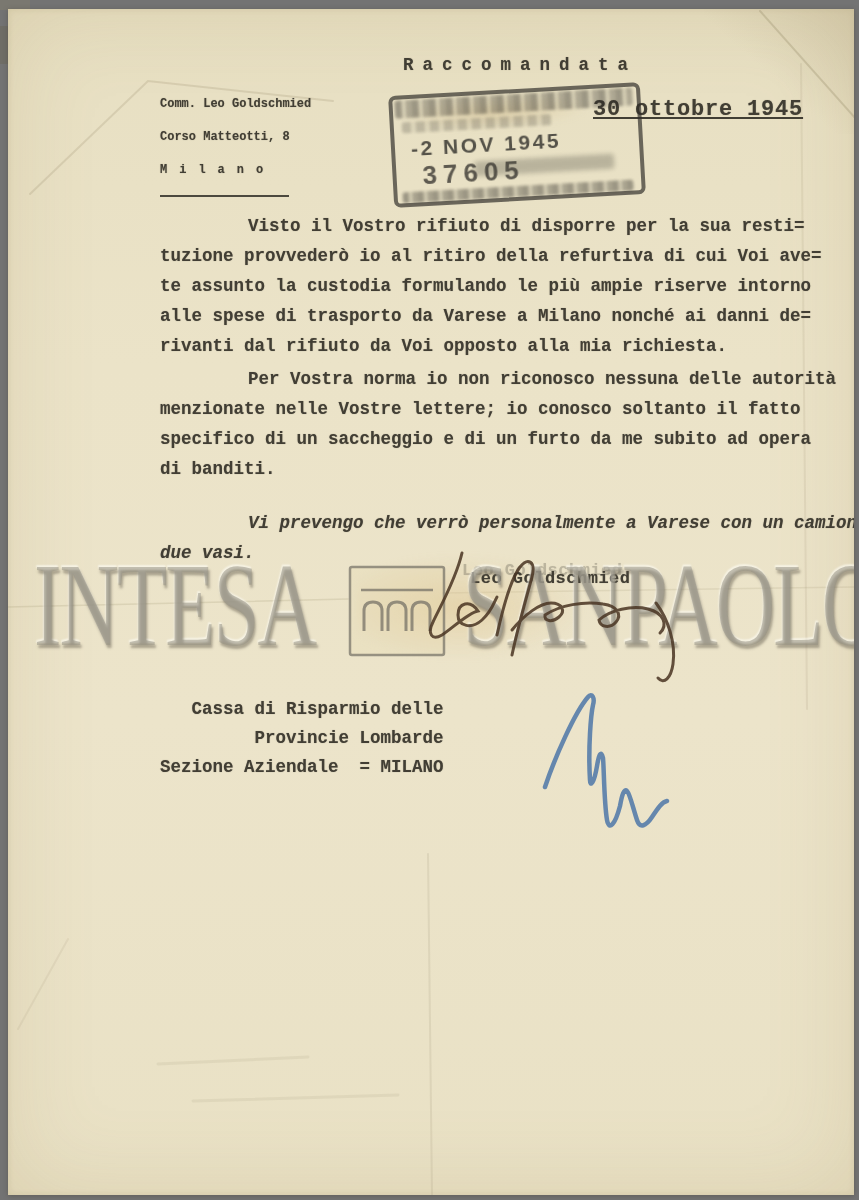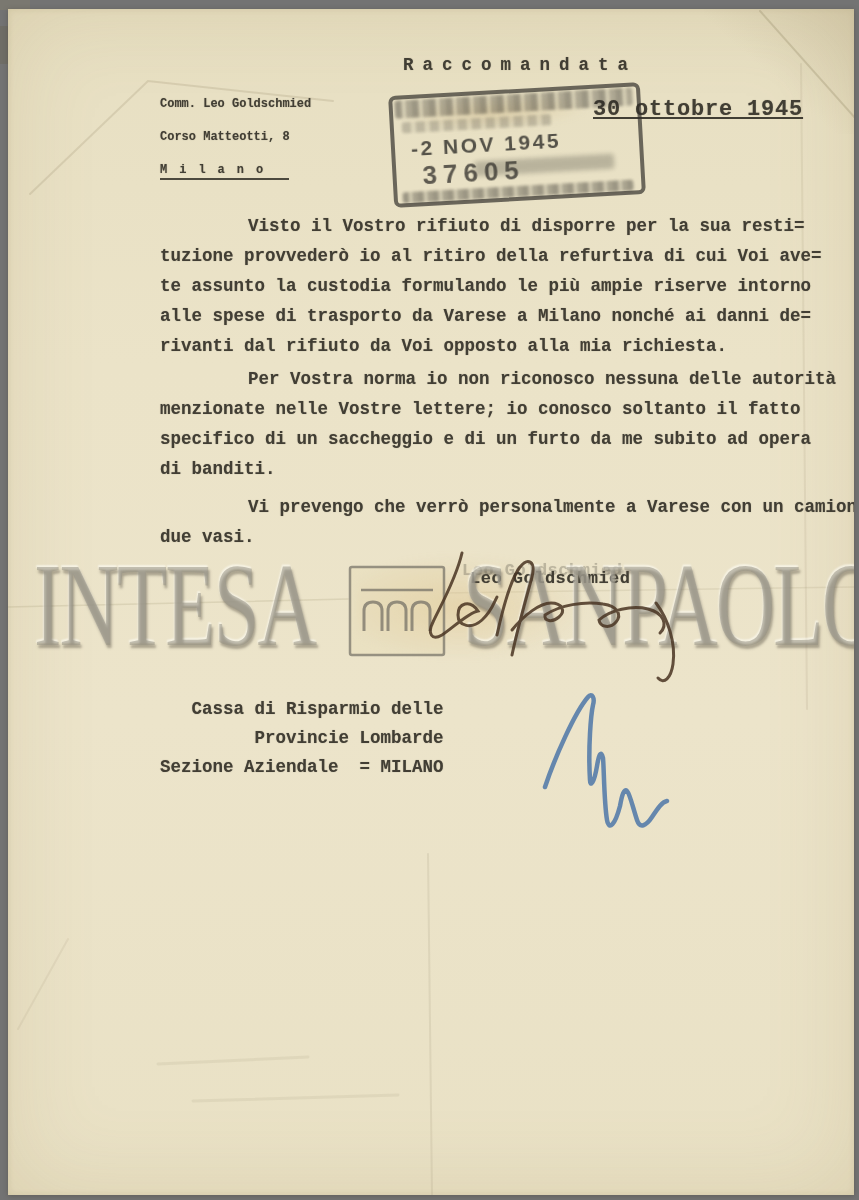--- a/index.html
+++ b/index.html
@@ -17,42 +17,42 @@
     background:radial-gradient(ellipse at 45% 50%,rgba(221,194,138,.45),rgba(221,194,138,0) 72%);}
   .stain-stamp{left:393px;top:86px;width:185px;height:34px;transform:rotate(-3deg);
     background:radial-gradient(ellipse at 50% 50%,rgba(205,180,128,.40),rgba(205,180,128,0) 75%);}
 
   .tw{font-family:"Liberation Mono","DejaVu Sans Mono",monospace;font-weight:bold;
     color:rgba(59,56,47,.94);text-shadow:0 0 1px rgba(59,56,47,.45);white-space:pre;}
   .heading{position:absolute;left:395px;top:46px;font-size:17.5px;letter-spacing:9px;}
   .recipient{position:absolute;left:152px;top:88px;font-size:12px;}
   .recipient .rl{height:33px;}
   .city{letter-spacing:12px;border-bottom:2.5px solid rgba(59,56,47,.9);
-    padding-bottom:1px;padding-right:14px;display:inline-block;}
+    padding-bottom:18px;padding-right:14px;display:inline-block;}
   .dateline{position:absolute;left:585px;top:88px;font-size:22px;letter-spacing:.8px;text-decoration:underline;}
 
   .stamp{position:absolute;left:383px;top:80px;width:244px;height:104px;transform:rotate(-3.2deg);
     border:4px solid rgba(48,46,42,.72);border-radius:7px;opacity:.95;}
   .sm{position:absolute;border-radius:3px;}
   .sm-top{left:2px;right:4px;top:1px;height:18px;opacity:.75;filter:blur(1.6px);
     background:repeating-linear-gradient(90deg,rgba(40,38,34,.55) 0 7px,rgba(40,38,34,.12) 7px 11px,rgba(40,38,34,.42) 11px 17px);}
   .sm-mid{left:8px;top:23px;width:150px;height:11px;opacity:.38;filter:blur(1.8px);
     background:repeating-linear-gradient(90deg,rgba(40,38,34,.6) 0 9px,rgba(40,38,34,.15) 9px 14px);}
   .stamp-date{position:absolute;left:16px;top:38px;font-family:"Liberation Sans",sans-serif;
     font-weight:bold;font-size:21px;letter-spacing:2.5px;color:rgba(42,40,36,.82);filter:blur(.4px);}
   .stamp-number{position:absolute;left:26px;top:62px;font-family:"Liberation Sans",sans-serif;
     font-weight:bold;font-size:26px;letter-spacing:6px;color:rgba(45,42,38,.78);filter:blur(.6px);}
   .sm-num{left:78px;top:66px;width:140px;height:15px;background:rgba(52,50,44,.28);filter:blur(2.4px);}
   .sm-bot{left:5px;right:8px;bottom:0px;height:11px;opacity:.7;filter:blur(1.5px);
     background:repeating-linear-gradient(90deg,rgba(40,38,34,.6) 0 6px,rgba(40,38,34,.2) 6px 10px,rgba(40,38,34,.5) 10px 15px);}
 
   .bodytext{position:absolute;left:152px;top:207px;font-size:17.5px;}
   .bodytext .bl{height:30px;}
   .para2{margin-top:3px;}
-  .para3{margin-top:8px;}
+  .para3{margin-top:24px;font-style:italic;}
   .ind{padding-left:88px;}
 
   .typed-name{position:absolute;left:462px;top:560px;font-size:17px;letter-spacing:.5px;filter:blur(.3px);}
   .typed-ghost{position:absolute;left:454px;top:552px;font-size:17px;letter-spacing:.5px;
     opacity:.28;filter:blur(.7px);}
 
   .wm{position:absolute;font-family:"Liberation Serif","DejaVu Serif",serif;font-size:118px;
     line-height:118px;letter-spacing:-3px;color:rgba(148,144,130,.52);white-space:nowrap;
     transform:scaleX(.70);transform-origin:left top;
     text-shadow:2px 3px 3px rgba(90,85,70,.45),-1px -2px 2px rgba(255,255,250,.55);}

